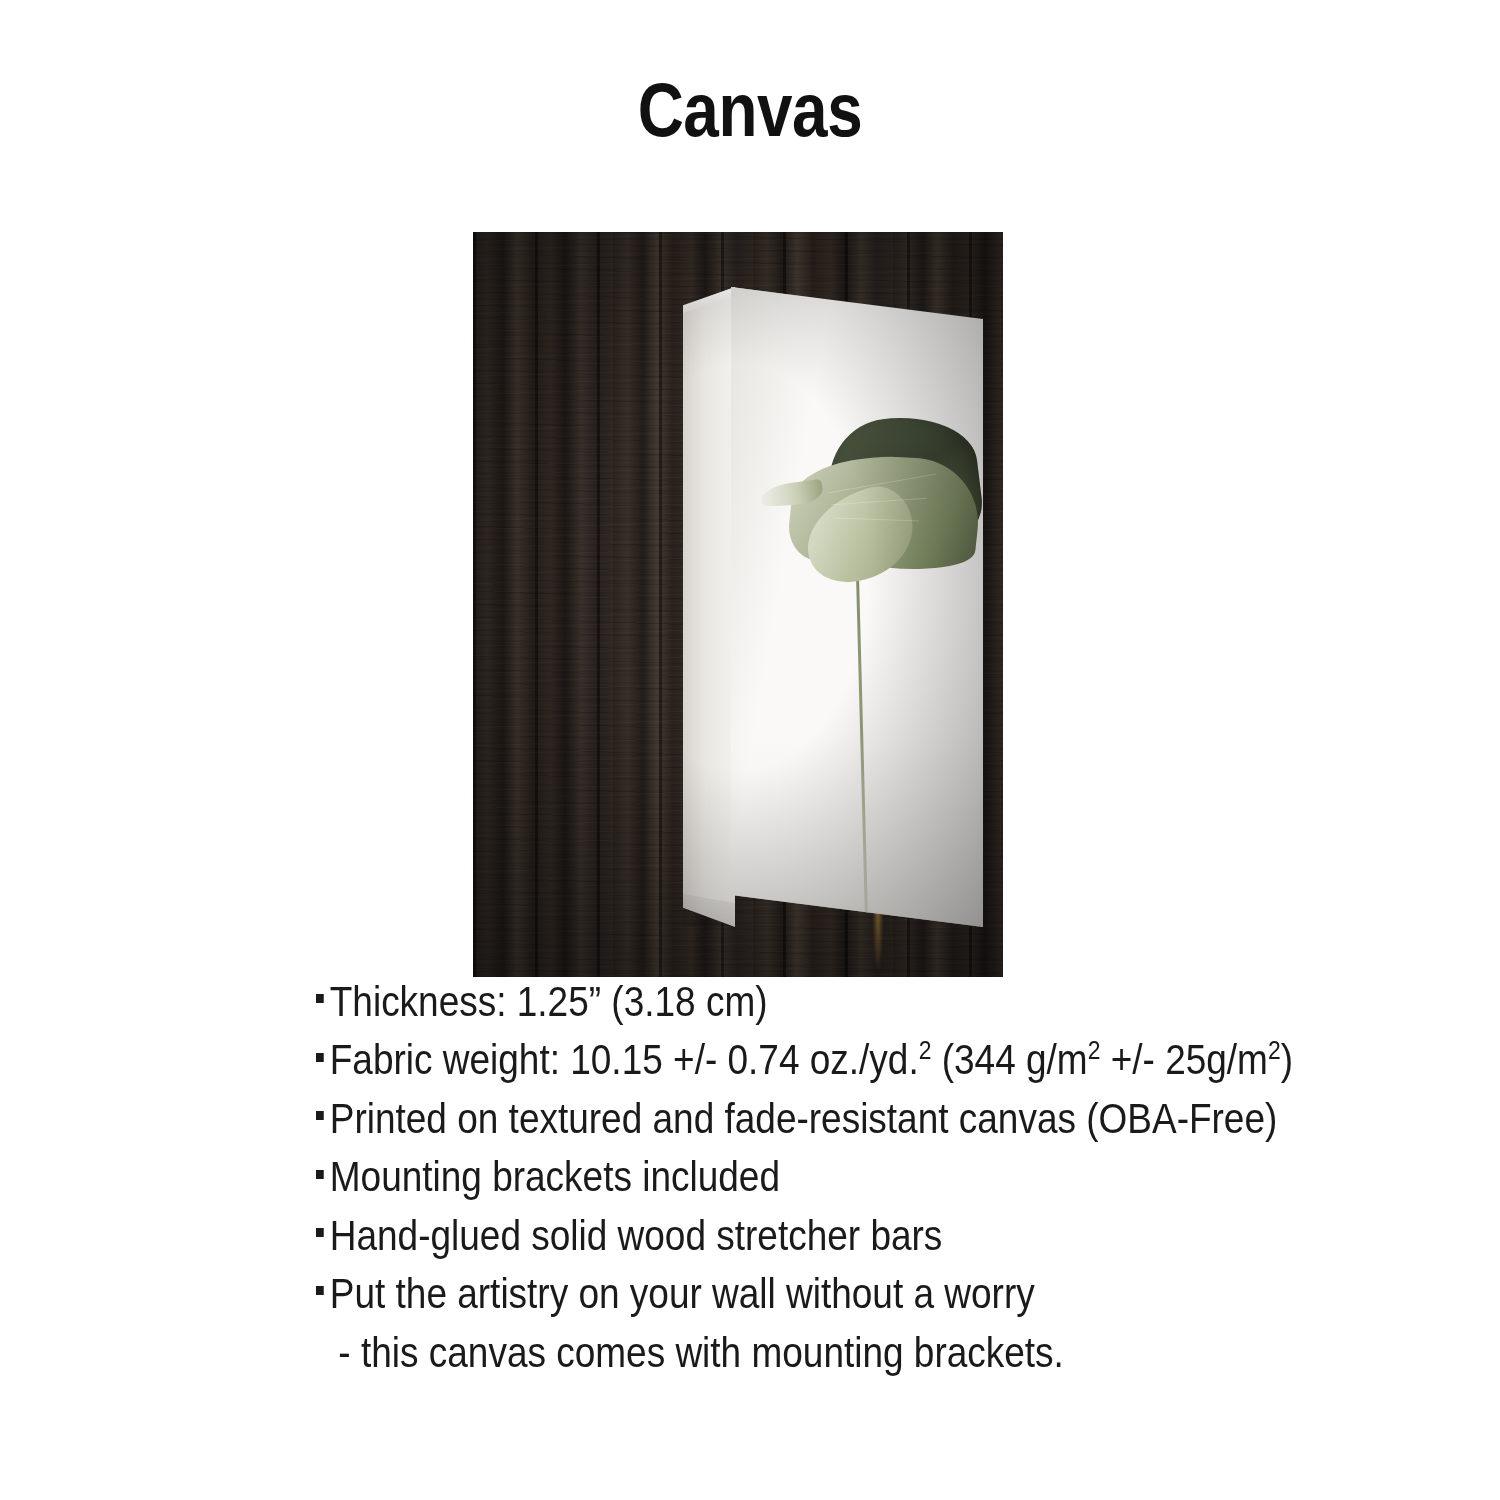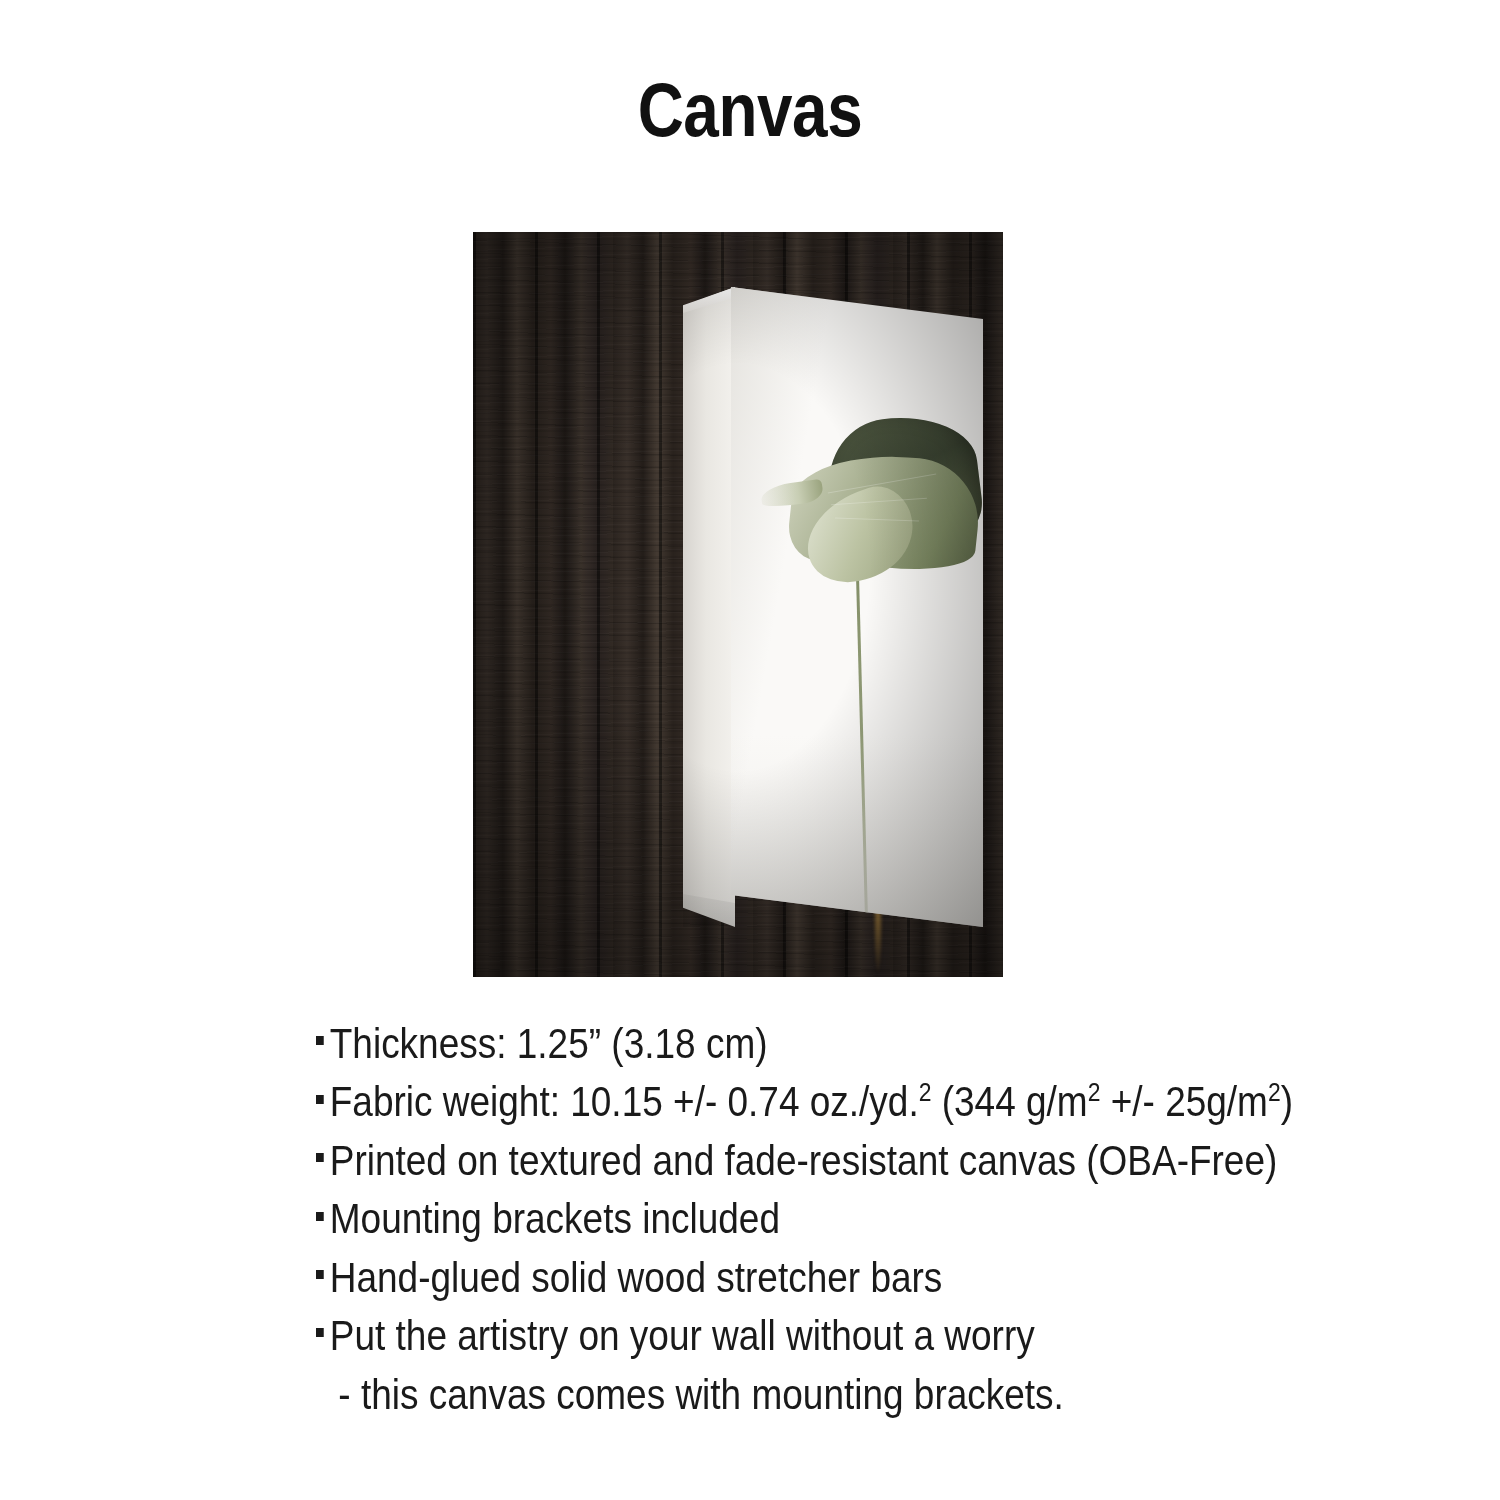--- a/index.html
+++ b/index.html
@@ -214,21 +214,21 @@
   .leaf-vein {
     position: absolute;
     background: rgba(255,255,255,0.22);
     height: 1px;
   }
 
   
   .specs {
     position: absolute;
     left: 316px;
-    top: 1014px;
+    top: 972px;
     width: 1120px;
     font-family: "Liberation Sans Narrow", "Liberation Sans", sans-serif;
     font-size: 43px;
     line-height: 1.36;
     color: #1a1a1a;
   }
   .spec-row {
     display: block;
     white-space: nowrap;
     transform: scaleX(0.86);

